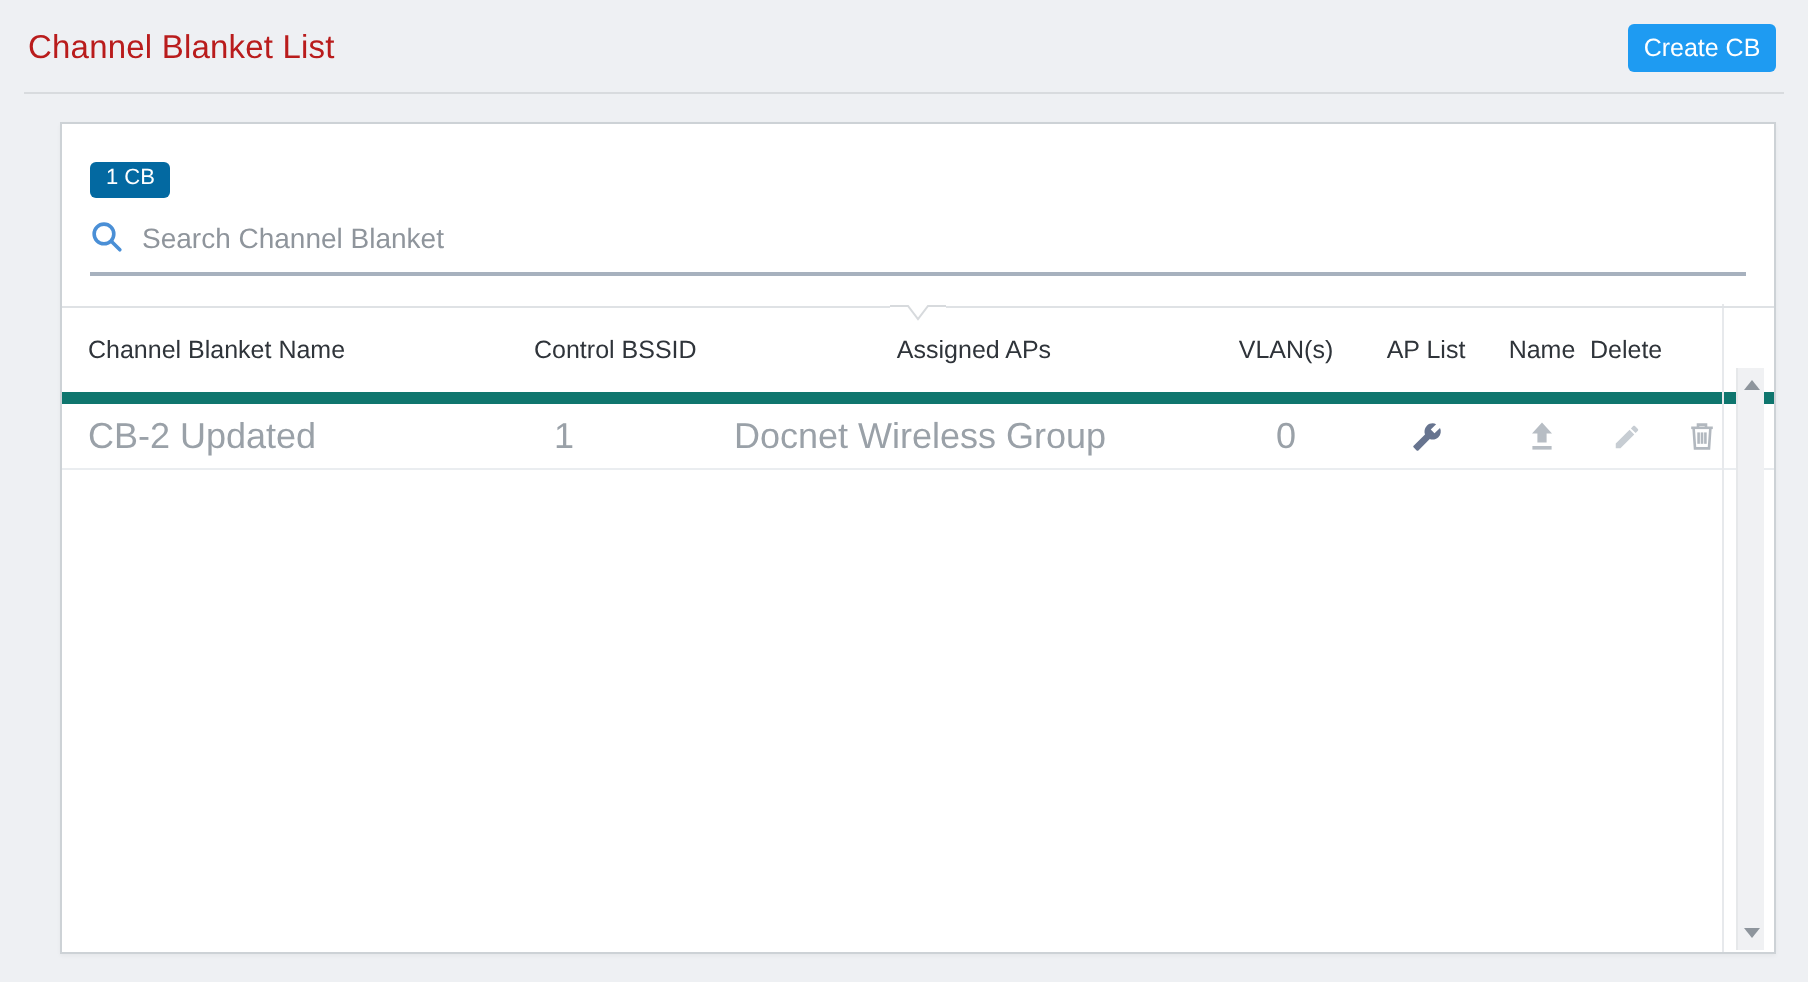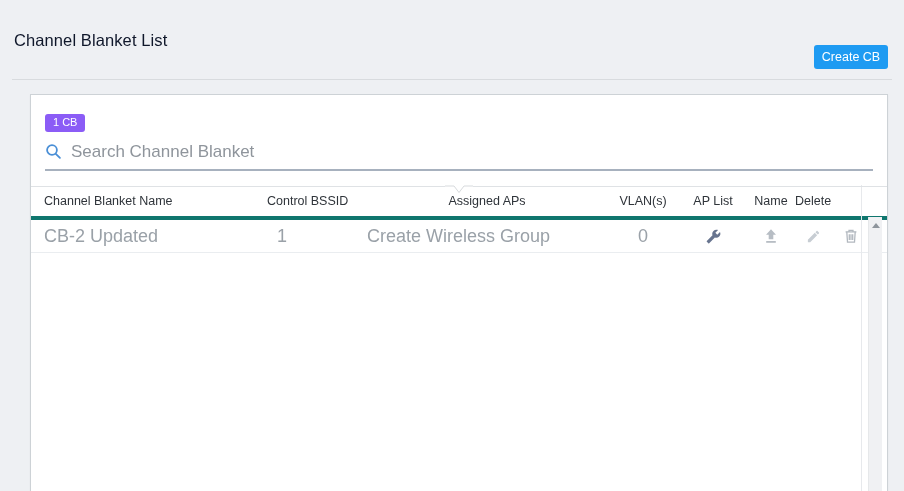--- a/index.html
+++ b/index.html
@@ -8,73 +8,73 @@
     background:#eef0f3;
     font-family:"Liberation Sans", sans-serif;
     -webkit-font-smoothing:antialiased;
   }
 
   
   .page-header {
     display:flex; align-items:center; justify-content:space-between;
     padding:12px 16px 10px 14px;
   }
-  .page-title { font-size:16.5px; color:#0f172a; font-weight:400; letter-spacing:.1px; }
+  .page-title { font-size:16.5px; color:#b91c1c; font-weight:400; letter-spacing:.1px; }
   .create-btn {
     background:#1e9bf2; color:#fff; border:none; border-radius:3px;
     font-family:"Liberation Sans", sans-serif;
     font-size:12.5px; padding:5px 6px; height:24px; min-width:74px;
-    cursor:pointer; line-height:1;margin-top:33px;
+    cursor:pointer; line-height:1;
   }
   .page-divider { height:1px; background:#d8dbde; margin:0 12px; }
 
   
   .card {
     position:relative;
     margin:14px 16px 0 30px;
     width:858px; height:416px;
     background:#fff;
     border:1px solid #cdd2d6;
     box-shadow:0 1px 2px rgba(0,0,0,.04);
     display:flex; flex-direction:column;
   }
 
   .badge-row { margin:17px 0 0 14px; }
   .count-badge {
-    display:inline-block; background:#8b5cf6; color:#fff;
+    display:inline-block; background:#0369a1; color:#fff;
     font-size:11px; padding:3px 8px 4px; border-radius:3px; line-height:1;
   }
 
   .search-row {
     margin:11px 14px 0 14px;
     display:flex; align-items:center; gap:9px;
     border-bottom:2px solid #a7b1be;
     padding-bottom:9px;
   }
   .search-row svg { flex:0 0 auto; display:block; }
   .search-input {
     flex:1; border:none; outline:none; background:transparent;
     font-family:"Liberation Sans", sans-serif;
-    font-size:17px; color:#14532d; height:16px;
+    font-size:14px; color:#14532d; height:16px;
   }
   .search-input::placeholder { color:#8f959c; opacity:1; }
 
   
   .notch { display:flex; align-items:flex-start; margin-top:14px; height:9px; margin-bottom:-8px; position:relative; z-index:2; }
   .notch .line { flex:1; height:1px; background:#dfe2e5; margin-top:0.5px; }
   .notch svg { display:block; }
 
   
   .grid-header, .grid-row {
     display:grid;
     grid-template-columns:223px 100px 240px 72px 68px 48px 36px 40px;
     align-items:center;
     padding-left:13px;
   }
-  .grid-header { height:34px; border-bottom:4px solid #0f766e; }
+  .grid-header { height:49px; border-bottom:6px solid #0f766e; }
   .th { font-size:12.5px; color:#2f343a; white-space:nowrap; }
   .grid-row { height:33px; border-bottom:1px solid #eaedf0; }
   .td { font-size:18px; color:#9aa1a8; white-space:nowrap; }
   .c { text-align:center; }
   .vlan-val { padding-left:10px; }
   .icon-btn {
     display:flex; align-items:center; justify-content:center;
     cursor:pointer; height:100%;
   }
   .icon-btn svg { display:block; }
@@ -135,21 +135,21 @@
     <div class="th c">Assigned APs</div>
     <div class="th c">VLAN(s)</div>
     <div class="th c">AP List</div>
     <div class="th c">Name</div>
     <div class="th c">Delete</div>
   </div>
 
   <div class="grid-row">
     <div class="td">CB-2 Updated</div>
     <div class="td vlan-val">1</div>
-    <div class="td">Create Wireless Group</div>
+    <div class="td">Docnet Wireless Group</div>
     <div class="td c">0</div>
 
     <div class="icon-btn">
       <svg width="15" height="15" viewBox="0 0 24 24">
         <g transform="scale(-1,1) translate(-24,0)">
           <path fill="#67748f" d="M22.7 19l-9.1-9.1c.9-2.3.4-5-1.5-6.9-2-2-5-2.4-7.4-1.3L9 6 6 9 1.6 4.7C.4 7.1.9 10.1 2.9 12.1c1.9 1.9 4.6 2.4 6.9 1.5l9.1 9.1c.4.4 1 .4 1.4 0l2.3-2.3c.5-.4.5-1.1.1-1.4z"></path>
         </g>
       </svg>
     </div>
 

